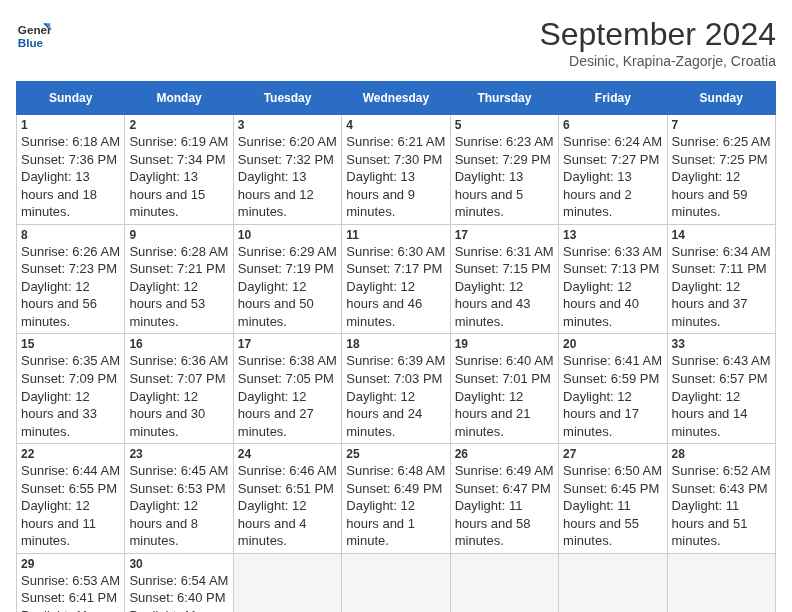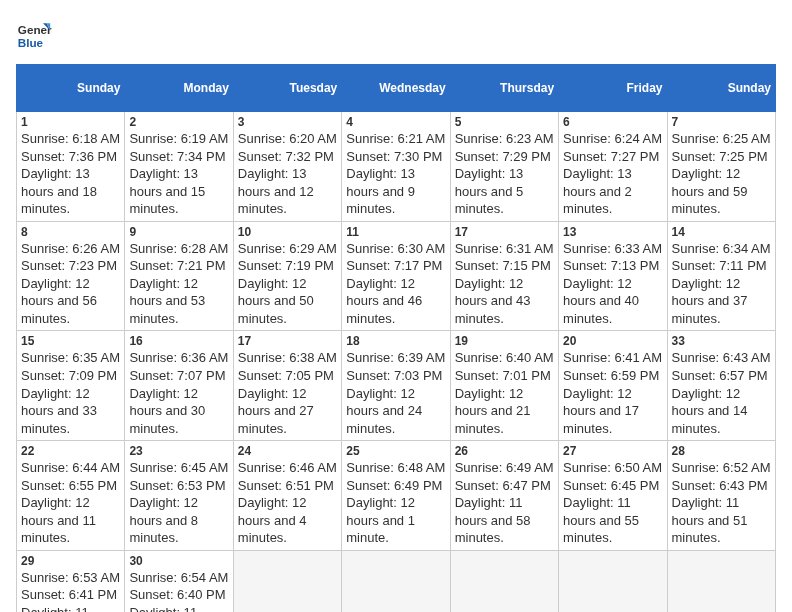--- a/index.html
+++ b/index.html
@@ -44,22 +44,22 @@
     table {
       width: 100%;
       border-collapse: collapse;
       table-layout: fixed;
     }
     th {
       background-color: #2b6cc4;
       color: #fff;
       font-size: 12px;
       font-weight: bold;
-      padding: 16px 4px;
-      text-align: right;
+      padding: 9px 4px;
+      text-align: center;
       border: 1px solid #2b6cc4;
     }
     td {
       border: 1px solid #ccc;
       vertical-align: top;
       padding: 3px 4px;
       font-size: 9.5px;
       color: #333;
       height: 72px;
       background: #fff;
@@ -84,20 +84,24 @@
 
 <div class="container">
   <div class="header">
     <div class="logo">
       <svg class="logo-icon" viewBox="0 0 40 40">
         <text x="2" y="20" font-size="13" font-weight="bold" fill="#333">General</text>
         <text x="2" y="34" font-size="13" font-weight="bold" fill="#1a5ba8">Blue</text>
         <polygon points="30,8 38,16 34,8" fill="#1a5ba8"></polygon>
         <polygon points="34,8 38,16 38,8" fill="#4a90d9"></polygon>
       </svg>
+    </div>
+    <div class="title-area">
+      <div class="month-title">September 2024</div>
+      <div class="location">Desinic, Krapina-Zagorje, Croatia</div>
     </div>
   </div>
 
   <table>
     <thead>
       <tr>
         <th>Sunday</th>
         <th>Monday</th>
         <th>Tuesday</th>
         <th>Wednesday</th>

